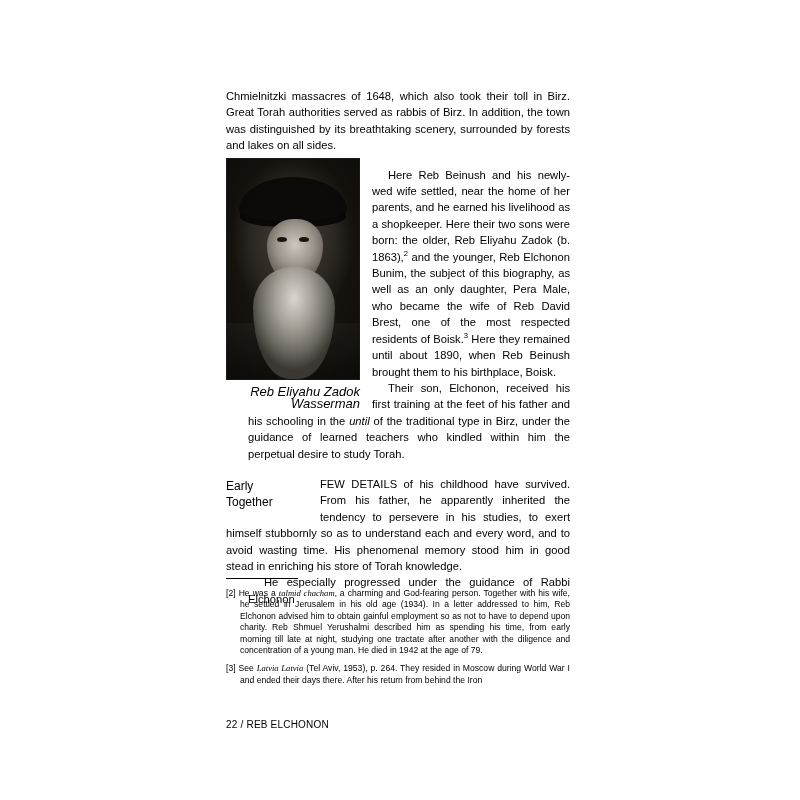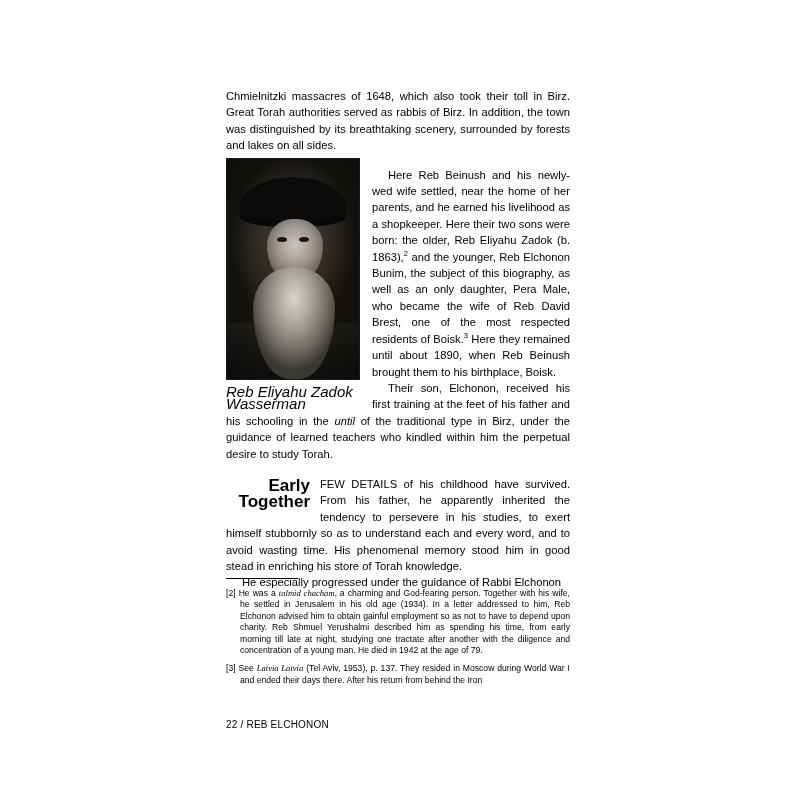--- a/index.html
+++ b/index.html
@@ -27,21 +27,21 @@
     width: 344px;
   }
   .para {
     font-size: 11.2px;
     line-height: 16.4px;
     text-align: justify;
     margin: 0;
     -webkit-hyphens: none;
     hyphens: none;
   }
-  .para.indent { text-indent: 16px; }
+  .para.indent { text-indent: 16px; padding-left: 22px; }
 
   .figure {
     float: left;
     width: 134px;
     margin: 4px 12px 2px 0;
   }
   .photo {
     width: 134px;
     height: 222px;
     background:
@@ -92,36 +92,36 @@
     left: 0; bottom: 0;
     width: 134px; height: 56px;
     background: linear-gradient(180deg, #211e19 0%, #14120e 100%);
   }
   .vignette {
     position: absolute;
     inset: 0;
     background: radial-gradient(ellipse 78% 72% at 50% 46%, rgba(0,0,0,0) 45%, rgba(0,0,0,0.45) 100%);
   }
   .caption {
-    font-size: 15px;
+    font-size: 13px;
     font-style: italic;
-    text-align: left;
+    text-align: right;
     margin-top: 6px;
     line-height: 12px;
   }
 
   .spacer-para { margin-top: 13px; }
 
   .sidehead {
     float: left;
     width: 84px;
     margin: 2px 10px 2px 0;
-    text-align: right;
-    font-weight: bold;
-    font-size: 17px;
+    text-align: left;
+    font-weight: normal;
+    font-size: 12px;
     line-height: 16.4px;
   }
   .clear { clear: both; }
 
   .rule {
     position: absolute;
     left: 226px;
     top: 578px;
     width: 72px;
     height: 1px;
@@ -189,18 +189,18 @@
     <div class="clear"></div>
 
     <p class="para indent"><span>He especially progressed under the guidance of Rabbi Elchonon</span></p>
 
   </div>
 
   <div class="rule"></div>
 
   <div class="footnotes">
     <p class="fn"><span class="num">[2]</span> <span>He was a </span><i>talmid chacham,</i><span> a charming and God-fearing person. Together with his wife, he settled in Jerusalem in his old age (1934). In a letter addressed to him, Reb Elchonon advised him to obtain gainful employment so as not to have to depend upon charity. Reb Shmuel Yerushalmi described him as spending his time, from early morning till late at night, studying one tractate after another with the diligence and concentration of a young man. He died in 1942 at the age of 79.</span></p>
-    <p class="fn"><span class="num">[3]</span> <span>See </span><i>Latvia Latvia</i><span> (Tel Aviv, 1953), p. 137. They resided in Moscow during World War I and ended their days there. After his return from behind the Iron</span></p>
+    <p class="fn"><span class="num">[3]</span> <span>See </span><i>Latvia Latvia</i><span> (Tel Aviv, 1953), p. 264. They resided in Moscow during World War I and ended their days there. After his return from behind the Iron</span></p>
   </div>
 
   <div class="folio">22 / REB ELCHONON</div>
 
 </div>
 
 </body></html>

